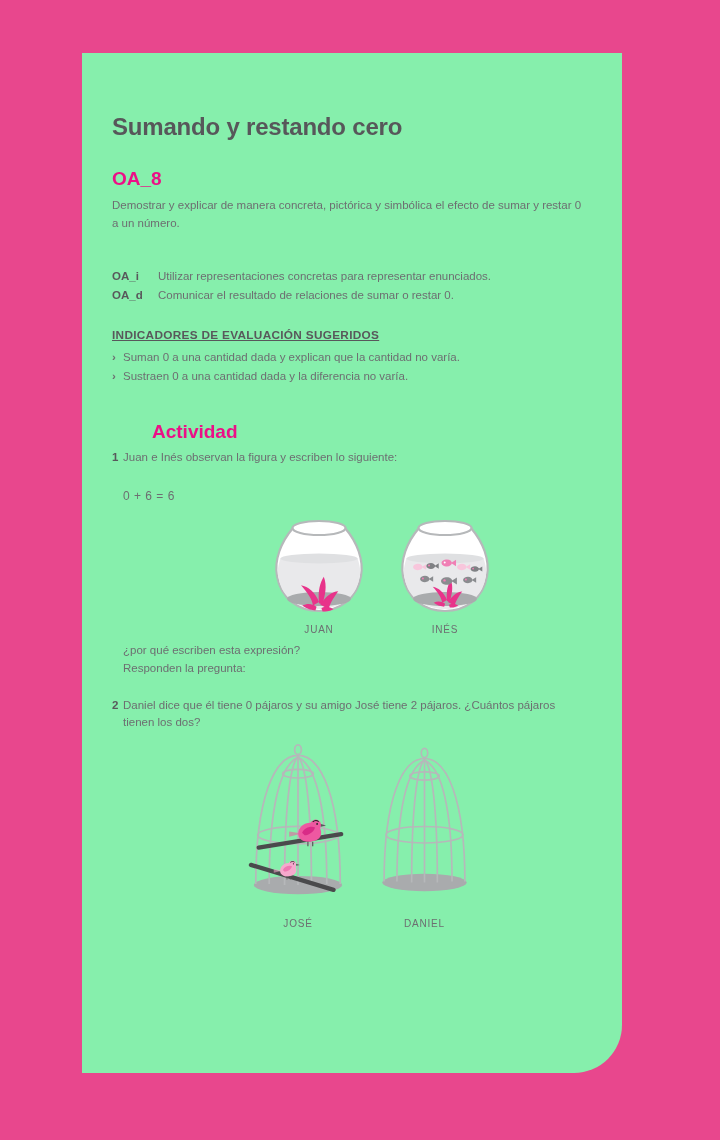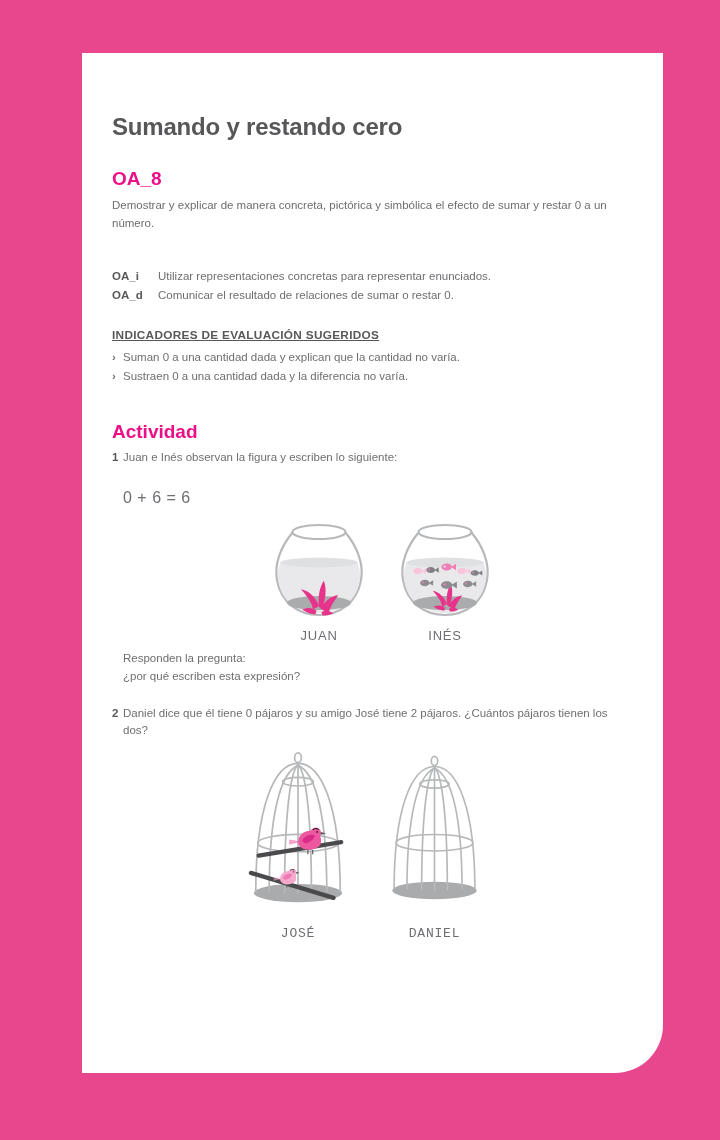--- a/index.html
+++ b/index.html
@@ -6,22 +6,22 @@
   body{
     width:720px;height:1140px;
     background:#e8478d;
     font-family:"Liberation Sans", sans-serif;
     position:relative;
     overflow:hidden;
   }
   .card{
     position:absolute;
     left:82px;top:53px;
-    width:581px;height:1020px;
-    background:#ffffff;
+    width:540px;height:1020px;
+    background:#86efac;
     border-bottom-right-radius:48px;
     box-sizing:border-box;
     padding:30px 36px 17px 30px;
   }
   .page-title{
     margin:0;margin-top:30px 0 0 0;
     font-size:24px;font-weight:bold;
     color:#57575a;
     letter-spacing:-0.2px;
   }
@@ -55,43 +55,43 @@
   }
   .bullet-rows{margin-top:6px;}
   .bullet-row{
     display:flex;
     font-size:11.5px;line-height:18.5px;color:#6d6e71;
   }
   .bullet-chev{
     width:11px;flex:0 0 11px;
     font-weight:bold;color:#6d6e71;
   }
-  .activity-heading{margin-top:36px;}
+  .activity-heading{margin-top:36px;margin-left:40px;}
   .num-row{
     display:flex;
     margin-top:6px;
     font-size:11.5px;line-height:17.5px;color:#6d6e71;
   }
   .num-row .num{
     width:11px;flex:0 0 11px;
     font-weight:bold;color:#58585b;
   }
   .num-row .num-text{max-width:500px;}
   .expression{
     margin:22px 0 0 11px;
-    font-size:16px;color:#6d6e71;
+    font-size:12px;color:#6d6e71;
     letter-spacing:0.5px;
   }
   .figure-row{display:flex;align-items:flex-end;}
   .figure-row.bowls{margin-left:160px;margin-top:13px;column-gap:32px;}
-  .figure-row.cages{margin-left:133px;margin-top:10px;column-gap:33px;font-family:Liberation Mono, monospace;}
+  .figure-row.cages{margin-left:133px;margin-top:10px;column-gap:23px;}
   figure{margin:0;display:flex;flex-direction:column;align-items:center;}
   figcaption{
     margin-top:8px;
-    font-size:13px;color:#6d6e71;
+    font-size:10px;color:#6d6e71;
     letter-spacing:0.8px;
   }
   .respond{
     margin:6px 0 0 11px;
     font-size:11.5px;line-height:18px;color:#6d6e71;
   }
   .item2{margin-top:20px;}
   .sprite{position:absolute;width:0;height:0;overflow:hidden;}
 </style>
 </head>
@@ -217,22 +217,22 @@
             <use href="#fishShape" fill="#8a8c8f" transform="translate(70,64) scale(0.95)"></use>
             <circle cx="67.9" cy="63.5" r="1" fill="#f07fb5"></circle>
           </g>
           <use href="#bowlRim"></use>
         </svg>
         <figcaption>INÉS</figcaption>
       </figure>
     </div>
 
     <div class="respond">
+      <div>¿por qué escriben esta expresión?</div>
       <div>Responden la pregunta:</div>
-      <div>¿por qué escriben esta expresión?</div>
     </div>
 
     <div class="num-row item2">
       <span class="num">2</span>
       <span class="num-text">Daniel dice que él tiene 0 pájaros y su amigo José tiene 2 pájaros. ¿Cuántos pájaros tienen los dos?</span>
     </div>
 
     <div class="figure-row cages">
       <figure>
         <svg width="106" height="168" viewBox="0 0 110 175">

